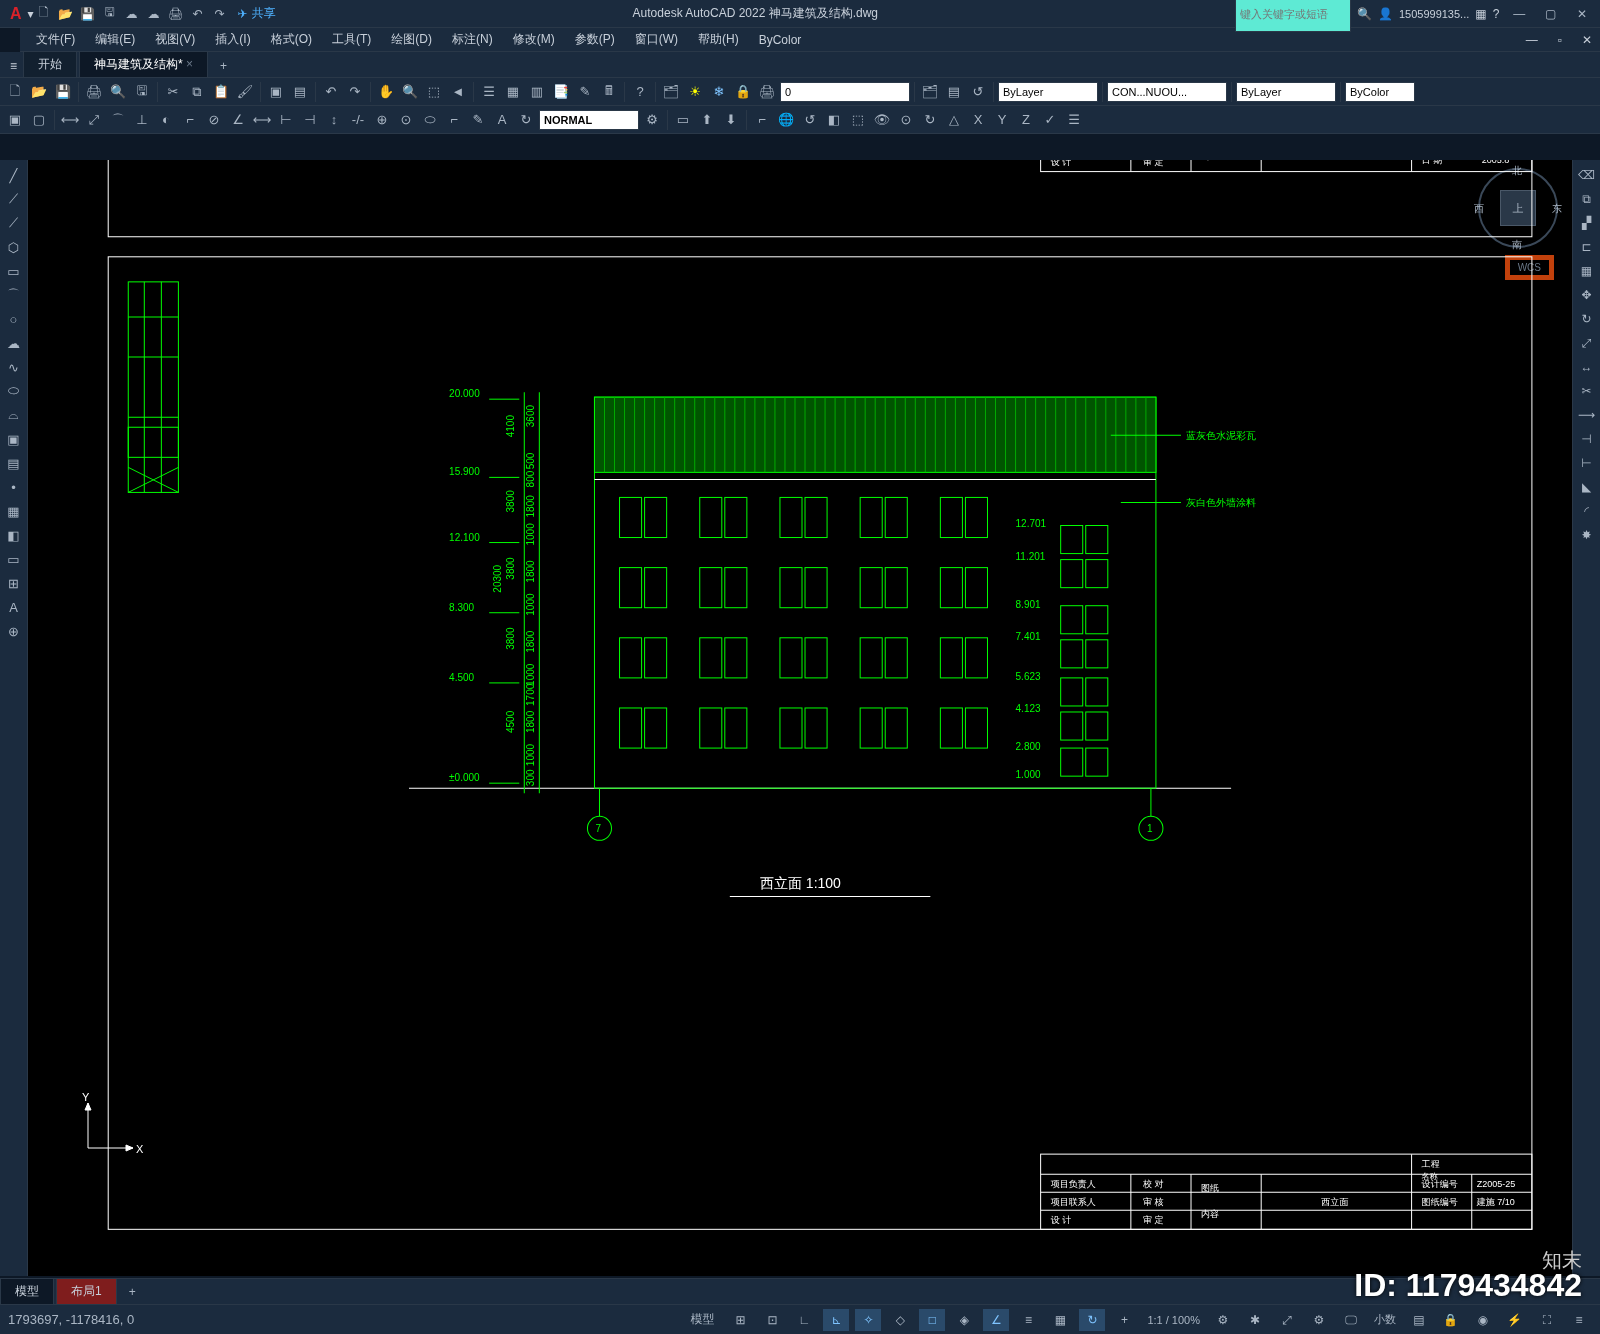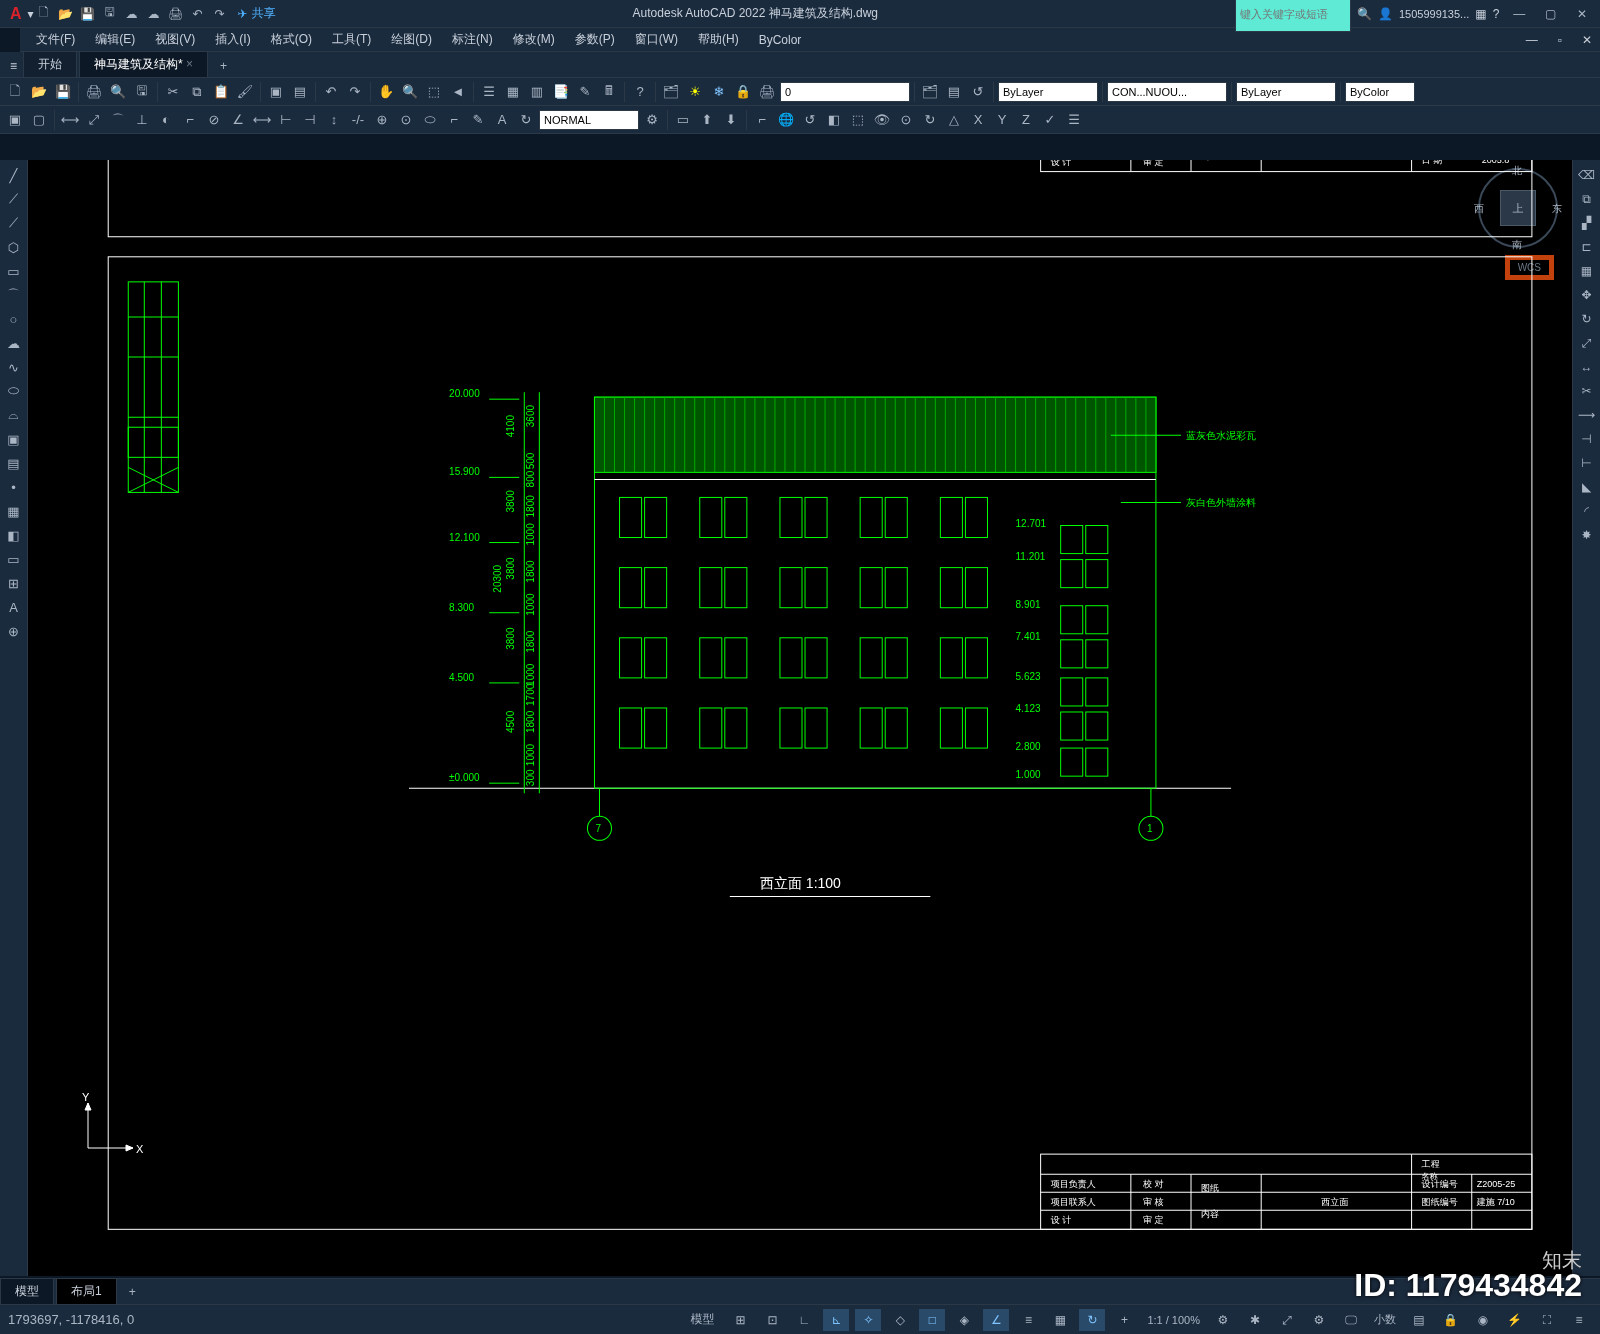--- a/index.html
+++ b/index.html
@@ -65,21 +65,21 @@
 
   
   .cmdarea { position:absolute; bottom:72px; left:230px; width:680px; background:#2a3848; border:1px solid #3a4858; font-size:11px; color:#c8d0da; }
   .cmdarea .line { padding:1px 6px; }
   .cmdinput { display:flex; align-items:center; background:#1b2b3e; padding:2px 6px; }
   .cmdinput .handle { color:#6a7888; margin-right:6px; cursor:move; }
   .cmdinput input { flex:1; background:transparent; border:none; color:#c8d0da; font-size:11px; outline:none; }
 
   
   .btmtabs { position:absolute; bottom:30px; left:0; height:26px; display:flex; align-items:center; background:#1b2b3e; border-top:1px solid #2a3848; width:100%; }
-  .btmtabs .tab { padding:4px 14px; background:#000000; border:1px solid #2a3848; margin-right:2px; cursor:pointer; }
+  .btmtabs .tab { padding:4px 14px; background:#7f1d1d; border:1px solid #2a3848; margin-right:2px; cursor:pointer; }
   .btmtabs .tab.active { background:#0d1826; }
   .btmtabs .add { padding:4px 10px; cursor:pointer; color:#aab6c4; }
 
   
   .statusbar { position:absolute; bottom:0; left:0; right:0; height:30px; background:#1b2b3e; border-top:1px solid #2a3848; display:flex; align-items:center; padding:0 8px; gap:6px; }
   .statusbar .coords { color:#aab6c4; font-size:13px; margin-right:auto; }
   .statusbar .sbtn { width:26px; height:22px; display:flex;align-items:center;justify-content:center; color:#aab6c4; cursor:pointer; font-size:12px; border:1px solid transparent; }
   .statusbar .sbtn.on { background:#2a4a6a; color:#7fc4ff; }
   .statusbar .txt { color:#aab6c4; font-size:11px; padding:0 4px; }
 
@@ -219,21 +219,21 @@
   <span class="ico">⊣</span>
   <span class="ico">↕</span>
   <span class="ico">-/-</span>
   <span class="ico">⊕</span>
   <span class="ico">⊙</span>
   <span class="ico">⬭</span>
   <span class="ico">⌐</span>
   <span class="ico">✎</span>
   <span class="ico">A</span>
   <span class="ico">↻</span>
-  <input class="combo" style="width: 100px;" value="NORMAL">
+  <input class="combo" style="width: 100px; font-weight: bold;" value="NORMAL">
   <span class="ico">⚙</span>
   <span class="sep"></span>
   <span class="ico">▭</span>
   <span class="ico">⬆</span>
   <span class="ico">⬇</span>
   <span class="sep"></span>
   <span class="ico">⌐</span>
   <span class="ico">🌐</span>
   <span class="ico">↺</span>
   <span class="ico">◧</span>

